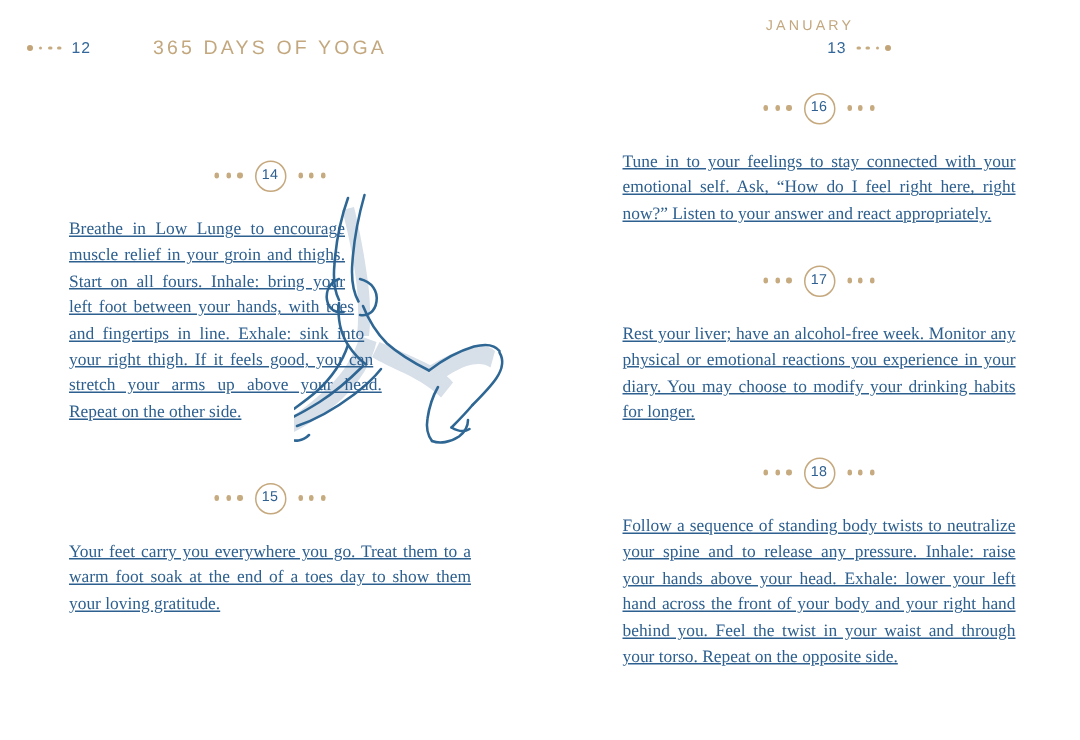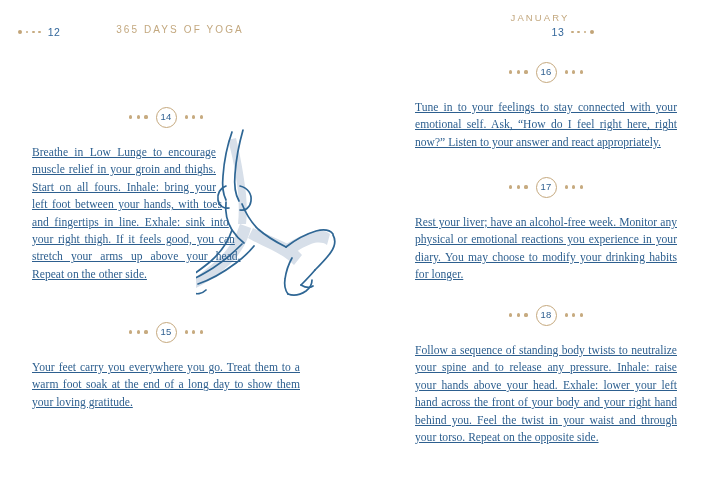--- a/index.html
+++ b/index.html
@@ -61,21 +61,21 @@
     background: #c2a478;
   }
 
   .book-title {
     position: absolute;
     top: 24px;
     left: 0;
     width: 360px;
     text-align: center;
     font-family: "Liberation Sans", sans-serif;
-    font-size: 10px;
+    font-size: 13px;
     letter-spacing: 2.1px;
     color: #c3a87f;
     text-transform: uppercase;
   }
   .month-title {
     position: absolute;
     top: 12px;
     left: 360px;
     width: 360px;
     text-align: center;
@@ -91,21 +91,21 @@
     position: absolute;
     top: 0;
     width: 360px;
     height: 493px;
   }
   .page-left  { left: 0; }
   .page-right { left: 360px; }
 
   .column {
     position: absolute;
-    left: 32px;
+    left: 46px;
     width: 268px;
   }
   .page-right .column { left: 55px; width: 262px; }
 
   
   .badge-row {
     display: flex;
     align-items: center;
     justify-content: center;
     gap: 8px;
@@ -272,21 +272,21 @@
         <span class="badge-circle">
           <span class="badge-num">15</span>
         </span>
         <span class="badge-dots">
           <span class="bdot"></span>
           <span class="bdot"></span>
           <span class="bdot"></span>
         </span>
       </div>
       <div class="spacer-sm"></div>
-      <p class="entry-text last-line-left">Your feet carry you everywhere you go. Treat them to a warm foot soak at the end of a long day to show them your loving gratitude.</p>
+      <p class="entry-text last-line-left">Your feet carry you everywhere you go. Treat them to a warm foot soak at the end of a toes day to show them your loving gratitude.</p>
     </div>
 
   </div>
 
   <div class="page page-right">
 
     <div class="column" style="top: 59px;">
       <div class="badge-row">
         <span class="badge-dots">
           <span class="bdot"></span>

